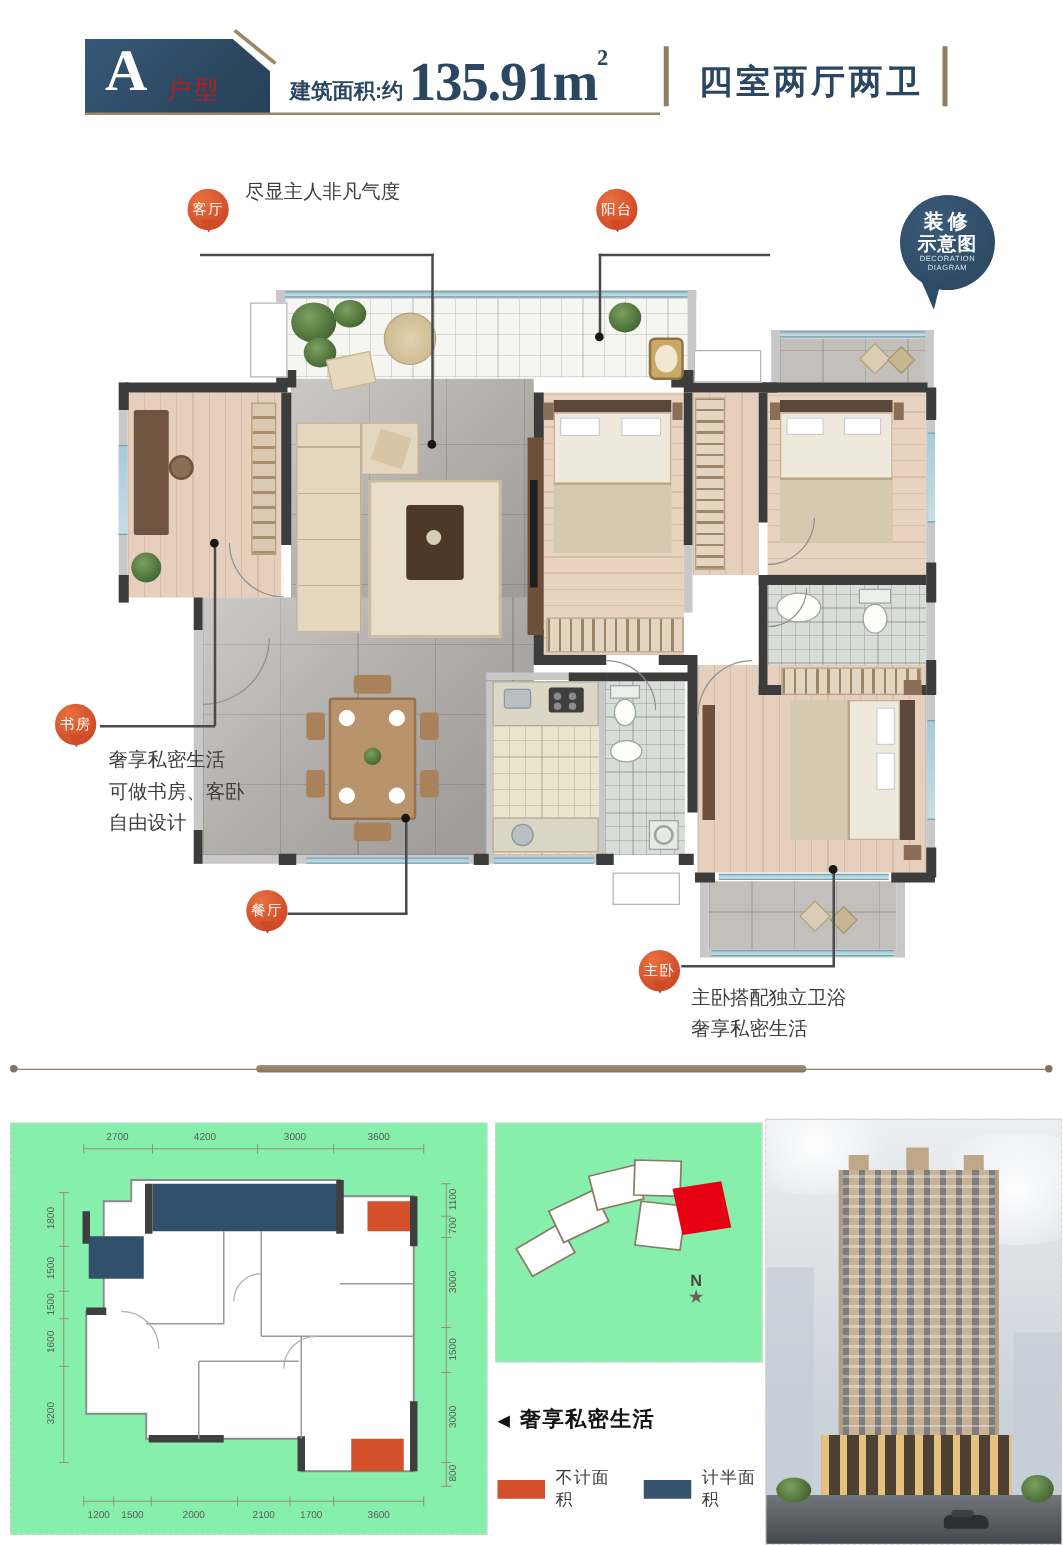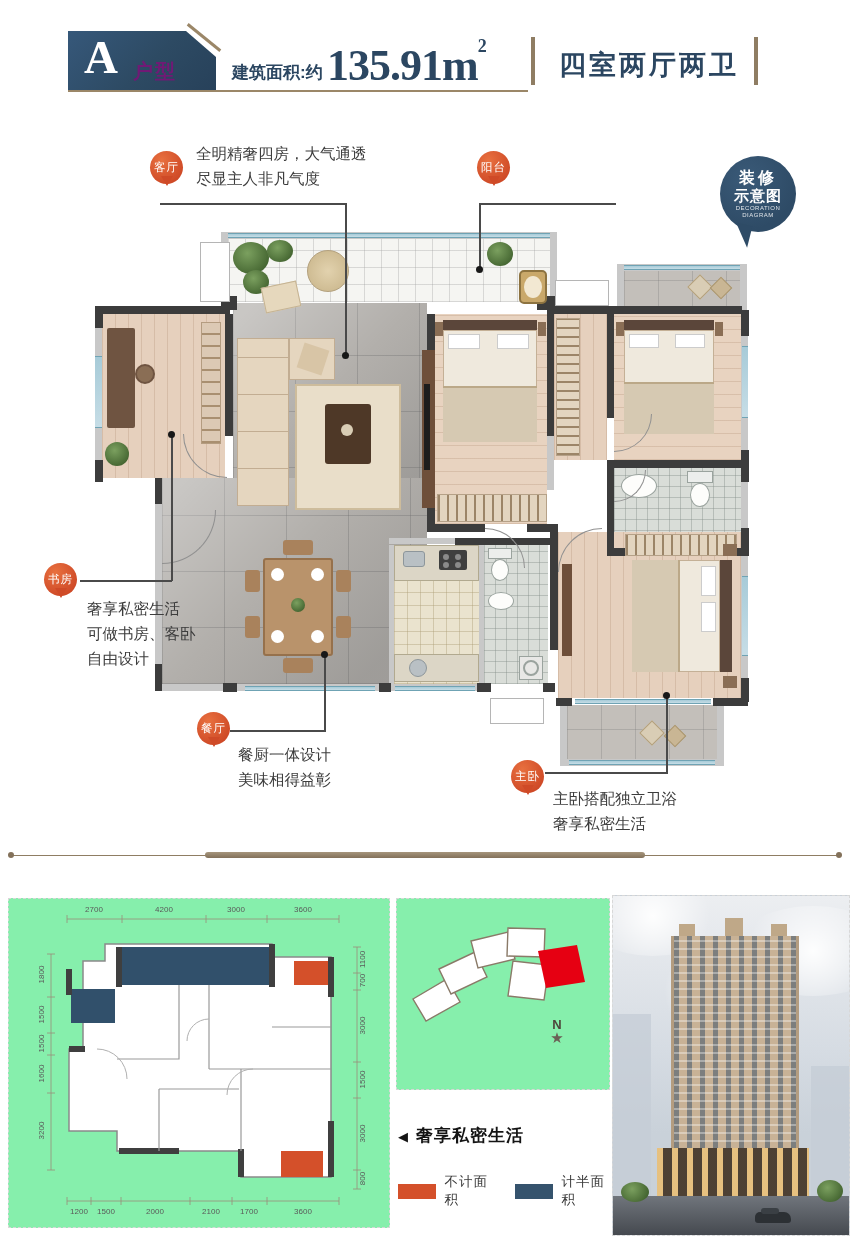--- a/index.html
+++ b/index.html
@@ -4,21 +4,21 @@
 <style>
   html,body{margin:0;padding:0;background:#fff;}
   #page{position:relative;width:850px;height:1236px;background:#ffffff;
         font-family:"Liberation Sans",sans-serif;overflow:hidden;}
   .abs{position:absolute;box-sizing:border-box;}
   
   .type-box{left:68px;top:31px;width:148px;height:61px;
     background:linear-gradient(135deg,#36587a 0%,#2d4a63 55%,#27415a 100%);
     clip-path:polygon(0 0,118px 0,148px 26px,148px 61px,0 61px);color:#fff;}
   .type-letter{left:84px;top:34px;font-family:"Liberation Serif",serif;font-size:47px;font-weight:bold;color:#fff;line-height:1;}
-  .type-suffix{left:133px;top:58px;font-size:20px;font-weight:bold;color:#701a75;letter-spacing:2px;}
+  .type-suffix{left:133px;top:58px;font-size:20px;font-weight:normal;color:#b91c1c;letter-spacing:2px;}
   .notch-line{left:183px;top:36px;width:42px;height:3px;background:#9b8768;transform:rotate(39deg);}
   .tan-underline{left:68px;top:90px;width:460px;height:2px;background:#9b8768;}
   .area-prefix{left:232px;top:61px;font-size:17px;font-weight:bold;color:#2b4661;}
   .area-value{left:327px;top:36px;font-family:"Liberation Serif",serif;font-size:44px;font-weight:bold;color:#2b4661;letter-spacing:-1px;}
   .area-value sup{font-size:18px;vertical-align:28px;}
   .vbar{top:37px;width:4px;height:48px;background:#8f7d63;}
   .layout-text{left:549px;top:47px;width:200px;text-align:center;font-size:27px;font-weight:bold;color:#2b4661;letter-spacing:3px;}
   
   .badge{left:720px;top:156px;width:76px;height:76px;border-radius:50%;
     background:radial-gradient(circle at 35% 30%,#3a5a78,#2e4b66 70%);color:#fff;text-align:center;padding-top:13px;}
@@ -120,21 +120,20 @@
   <div class="abs badge">
     <div class="b1">装修</div>
     <div class="b2">示意图</div>
     <div class="b3">DECORATION</div>
     <div class="b3">DIAGRAM</div>
   </div>
   <div class="abs badge-tail"></div>
 
   <div class="abs pin" style="left:150px;top:151px">客厅</div>
   <div class="abs ctext" style="left:196px;top:141px">
-    <div>全明精奢四房，大气通透</div>
     <div>尽显主人非凡气度</div>
   </div>
   <div class="abs cl" style="left:160px;top:203px;width:187px;height:1.5px"></div>
   <div class="abs cl" style="left:345px;top:203px;width:1.5px;height:151px"></div>
   <div class="abs cdot" style="left:342px;top:352px"></div>
 
   <div class="abs pin" style="left:477px;top:151px">阳台</div>
   <div class="abs cl" style="left:479px;top:203px;width:137px;height:1.5px"></div>
   <div class="abs cl" style="left:479px;top:203px;width:1.5px;height:64px"></div>
   <div class="abs cdot" style="left:476px;top:266px"></div>
@@ -143,24 +142,20 @@
   <div class="abs ctext" style="left:87px;top:596px">
     <div>奢享私密生活</div>
     <div>可做书房、客卧</div>
     <div>自由设计</div>
   </div>
   <div class="abs cl" style="left:80px;top:580px;width:92px;height:1.5px"></div>
   <div class="abs cl" style="left:171px;top:436px;width:1.5px;height:145px"></div>
   <div class="abs cdot" style="left:168px;top:431px"></div>
 
   <div class="abs pin" style="left:197px;top:712px">餐厅</div>
-  <div class="abs ctext" style="left:238px;top:742px">
-    <div>餐厨一体设计</div>
-    <div>美味相得益彰</div>
-  </div>
   <div class="abs cl" style="left:230px;top:730px;width:96px;height:1.5px"></div>
   <div class="abs cl" style="left:324px;top:656px;width:1.5px;height:75px"></div>
   <div class="abs cdot" style="left:321px;top:651px"></div>
 
   <div class="abs pin" style="left:511px;top:760px">主卧</div>
   <div class="abs ctext" style="left:553px;top:786px">
     <div>主卧搭配独立卫浴</div>
     <div>奢享私密生活</div>
   </div>
   <div class="abs cl" style="left:545px;top:772px;width:123px;height:1.5px"></div>

